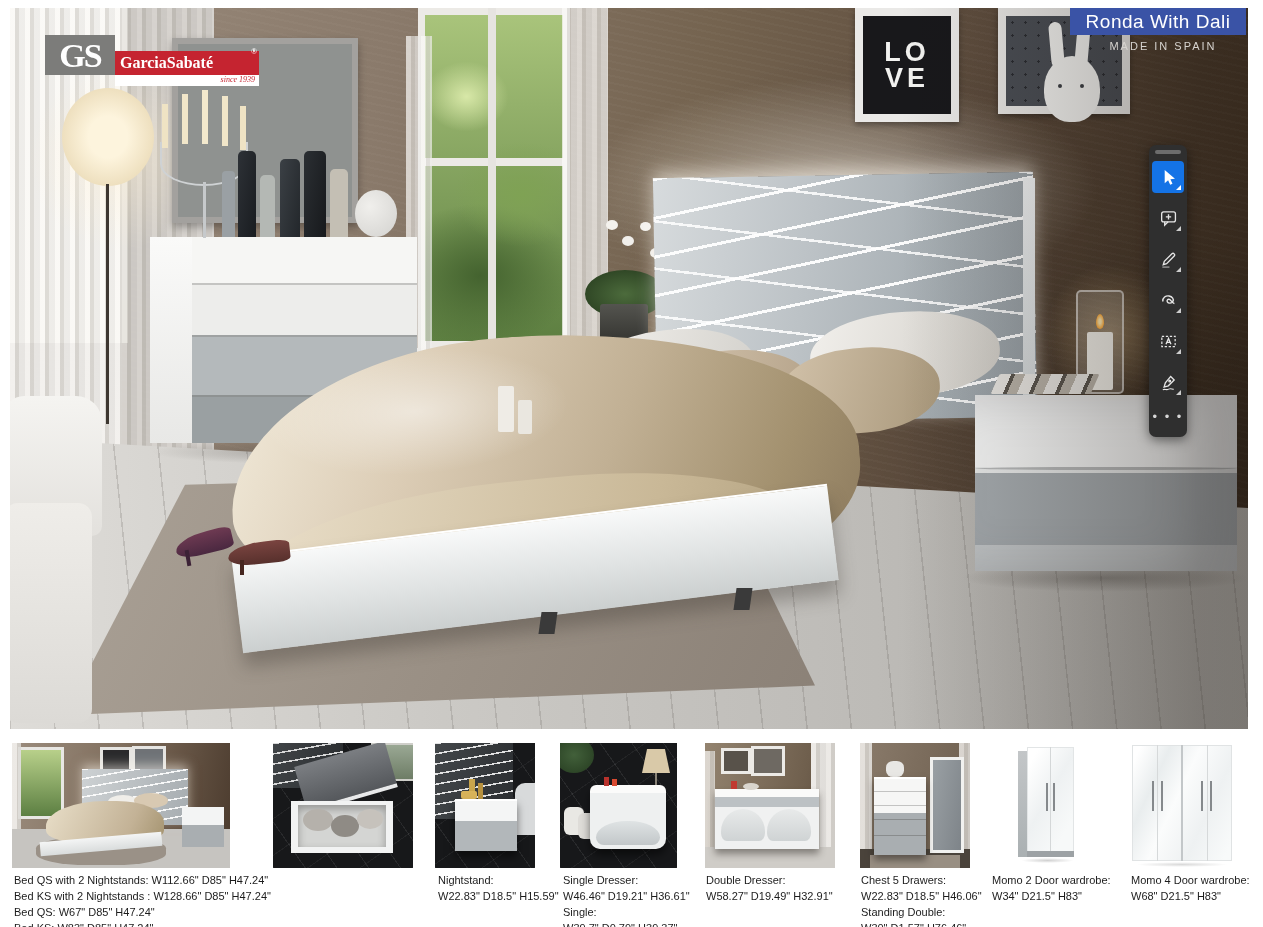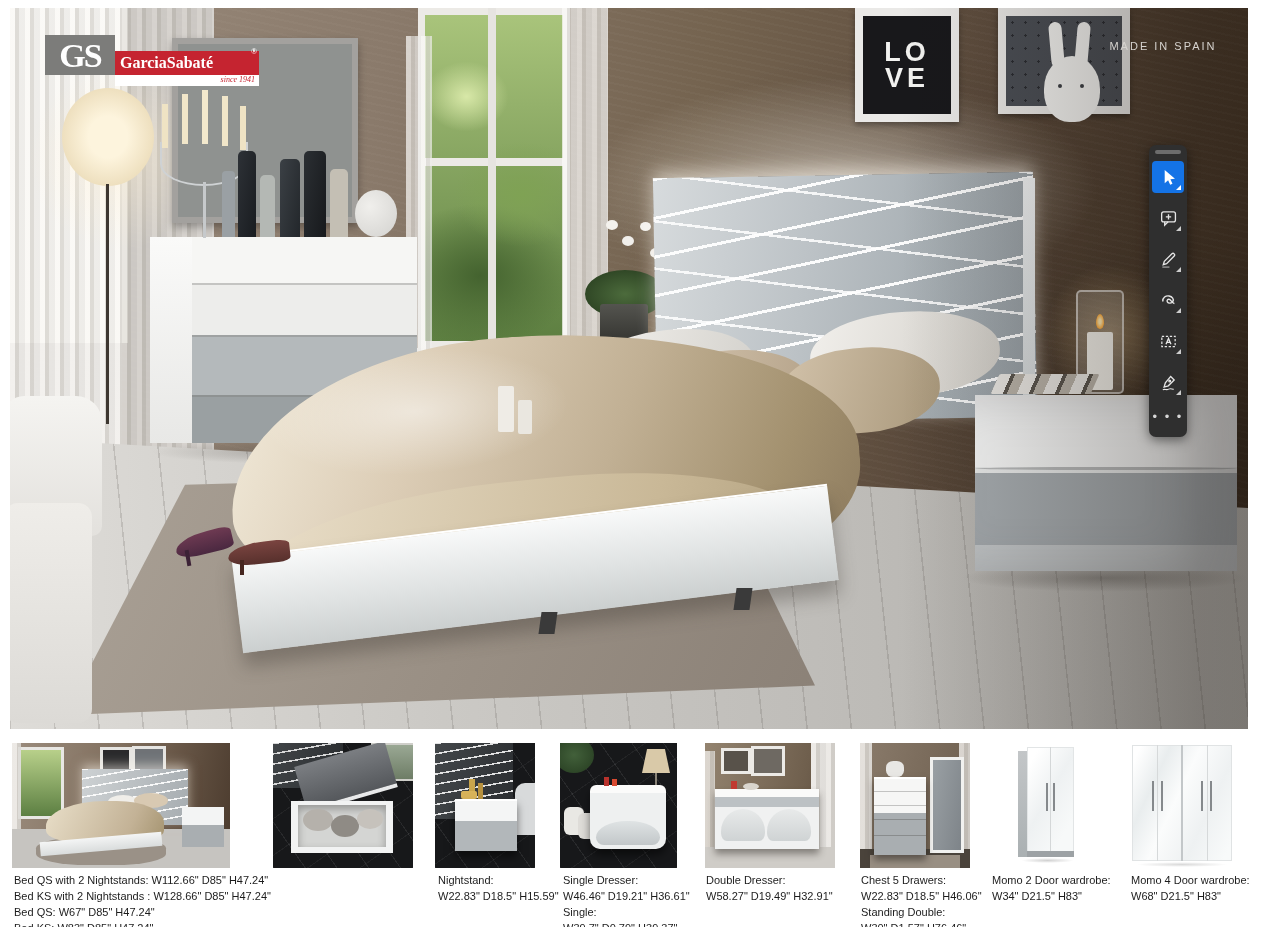--- a/index.html
+++ b/index.html
@@ -240,22 +240,25 @@
 
     <div class="abs vignette"></div>
 
     <div class="abs" id="logo-gs">
         <span>GS</span>
       </div>
     <div class="abs" id="logo-red">
       <span>GarciaSabaté</span>
       <span id="logo-reg">®</span>
     </div>
-    <div class="abs" id="logo-since">since 1941</div>
-
+    <div class="abs" id="logo-since">since 1939</div>
+
+    <div class="abs" id="banner">
+      <span>Ronda With Dali</span>
+    </div>
     <div class="abs" id="madein">MADE IN SPAIN</div>
   </div>
 
   <div id="toolbar">
     <div class="drag-handle"></div>
 
     <div class="tool active">
       <svg width="19" height="19" viewBox="0 0 20 20">
         <path d="M6 2 L6 16 L9.6 12.8 L11.8 17.6 L14.2 16.5 L12 11.9 L16.8 11.3 Z" fill="#fff"></path>
       </svg>

